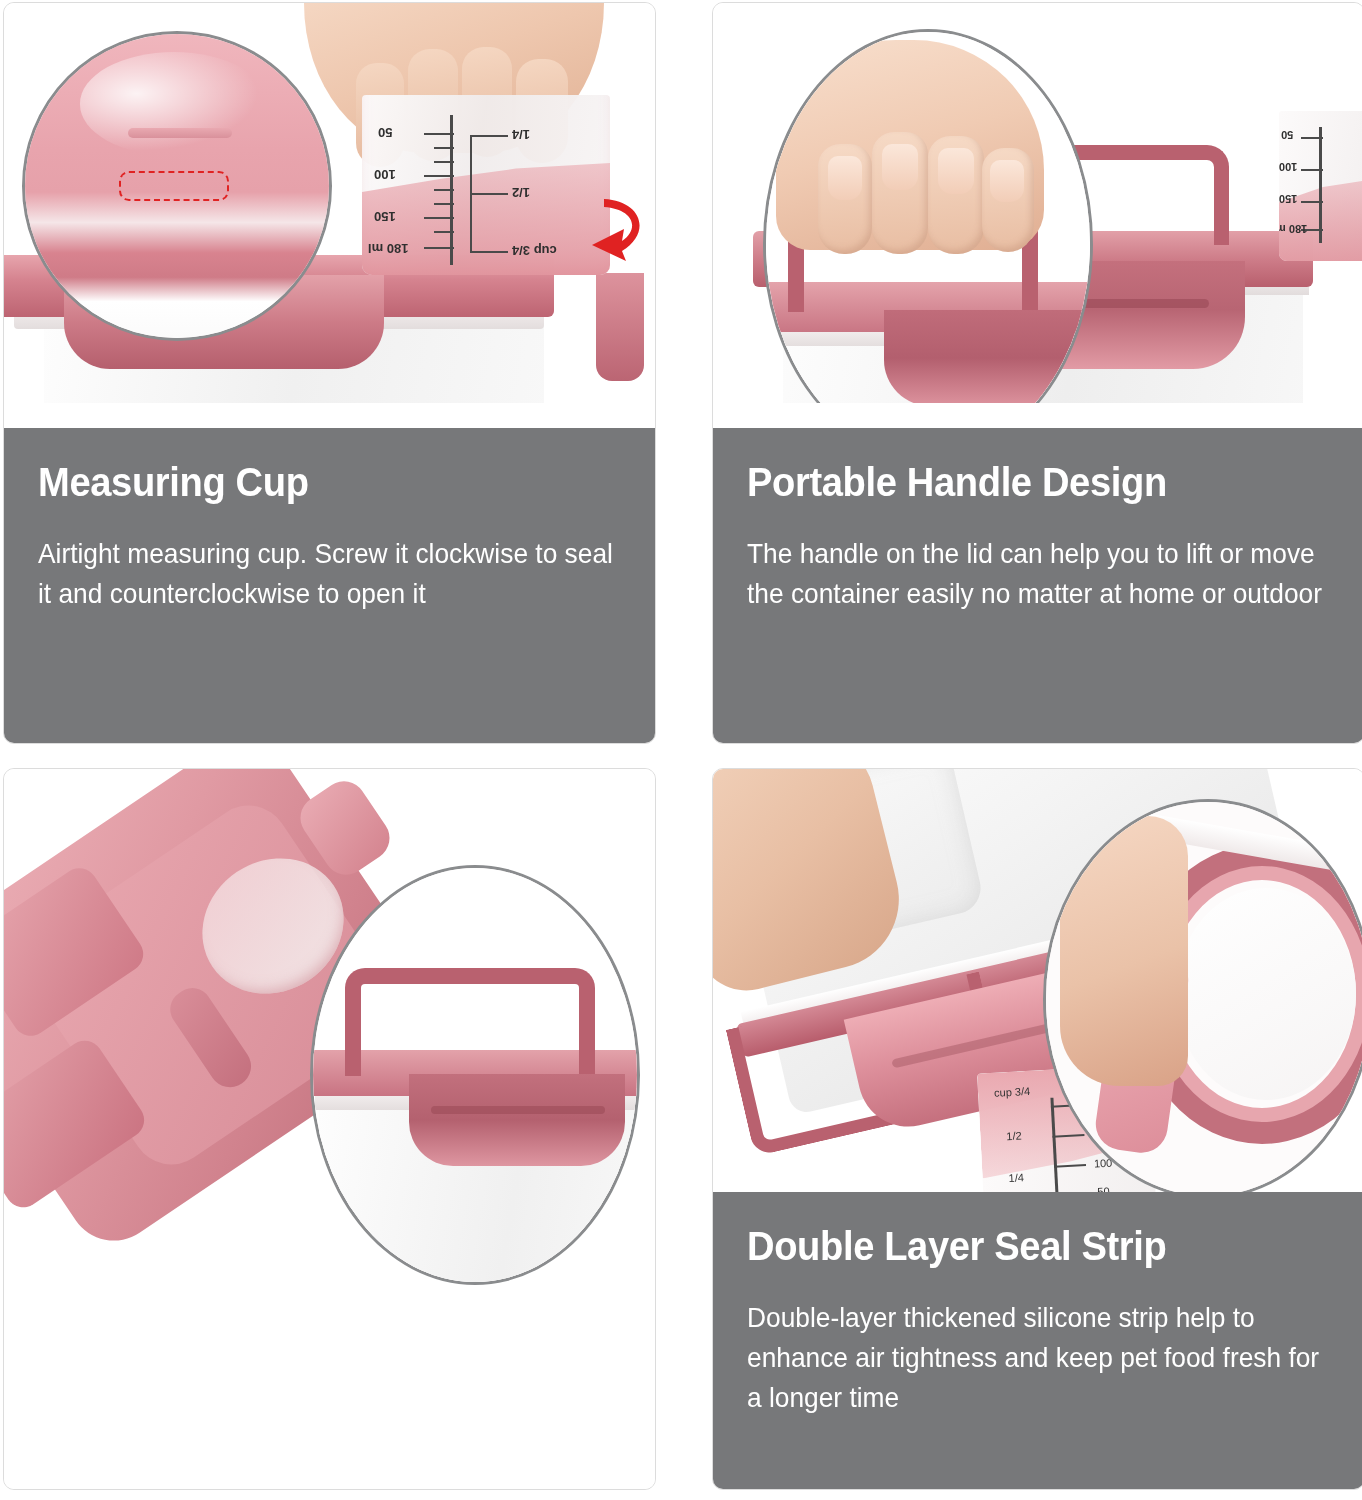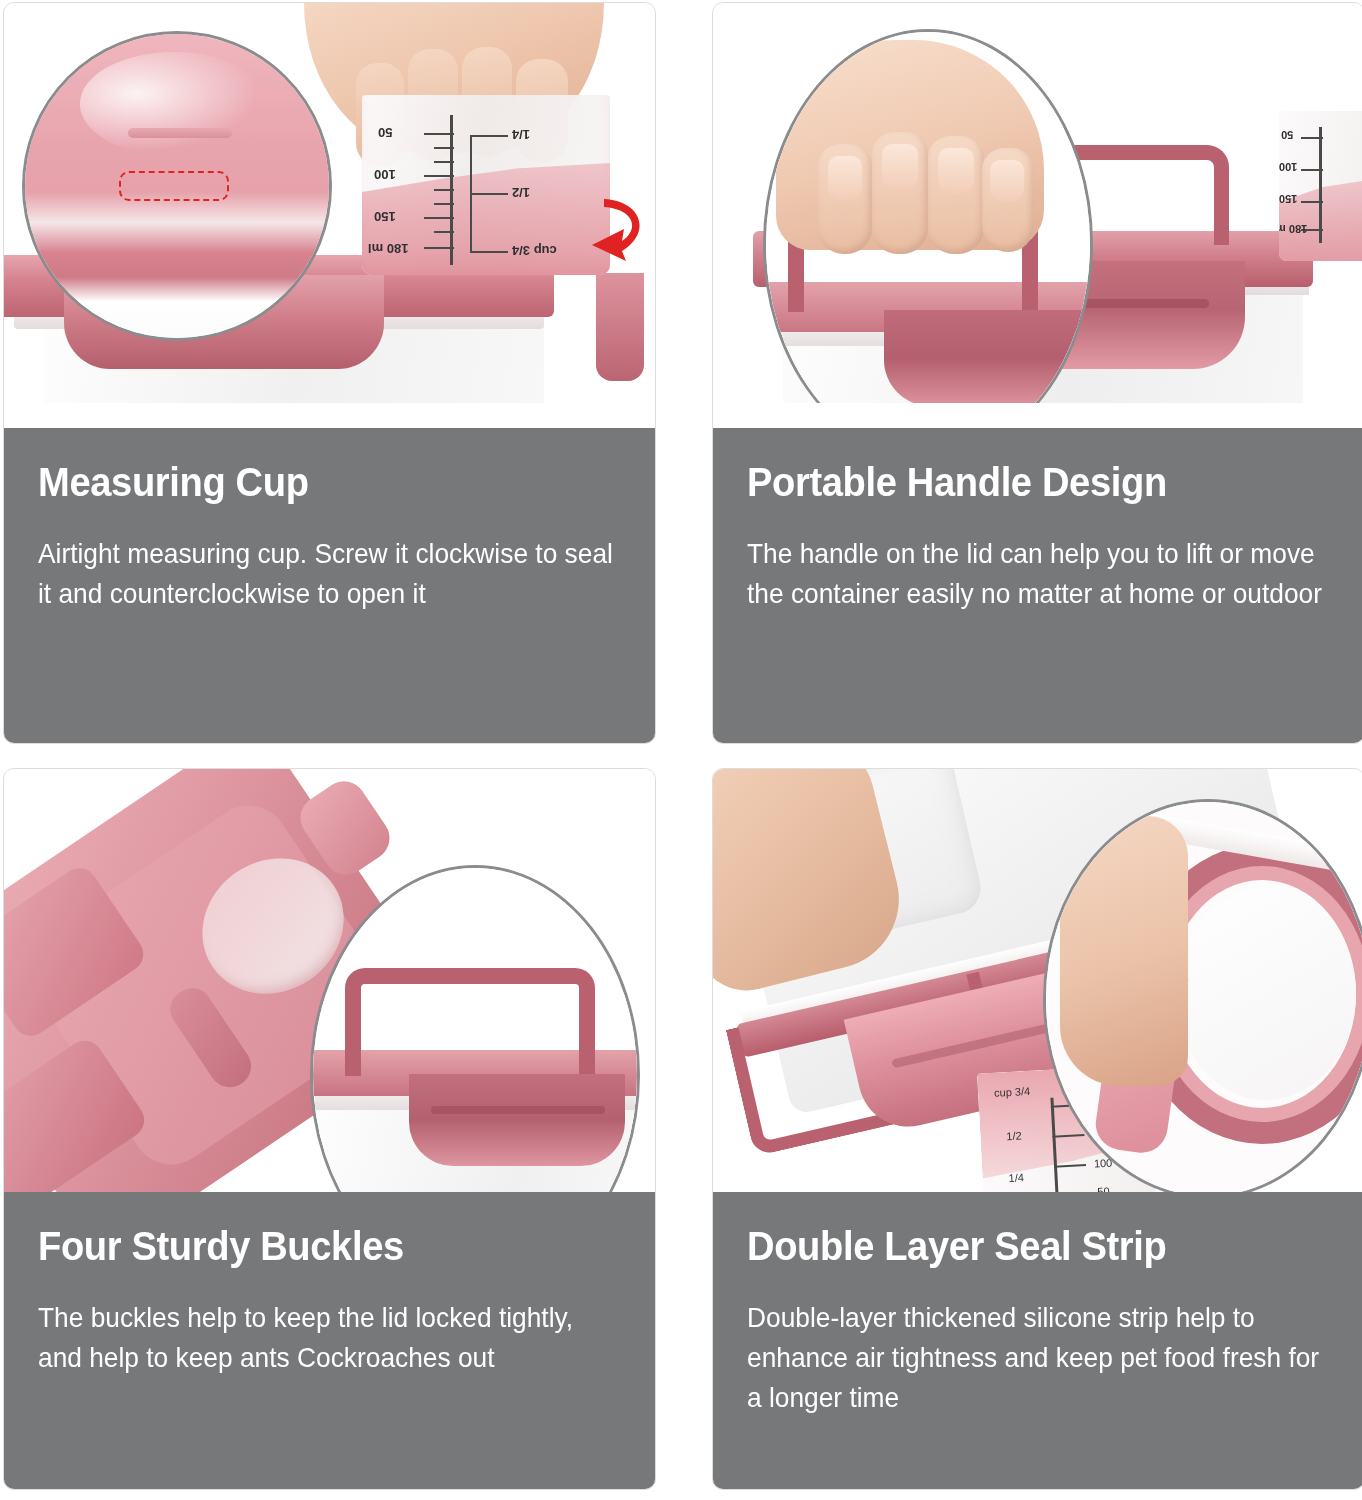--- a/index.html
+++ b/index.html
@@ -529,24 +529,20 @@
         <div class="p3-lens-in"></div>
         <div class="p3-lens-jar"></div>
         <div class="p3-lens-rim"></div>
         <div class="p3-lens-lid"></div>
         <div class="p3-lens-handle"></div>
         <div class="p3-lens-grip"></div>
         <div class="p3-lens-gripline"></div>
       </div>
     </div>
 
-    <div class="caption cap-bot">
-      <div class="title">Four Sturdy Buckles</div>
-      <div class="desc">The buckles help to keep the lid locked tightly, and help to keep ants Cockroaches out</div>
-    </div>
   </div>
 
   <div class="panel">
     <div class="art">
       <div class="p4-lidbody"></div>
       <div class="p4-lidinner"></div>
       <div class="p4-seal"></div>
       <div class="p4-rimrose"></div>
       <div class="p4-handle"></div>
       <div class="p4-grip"></div>

